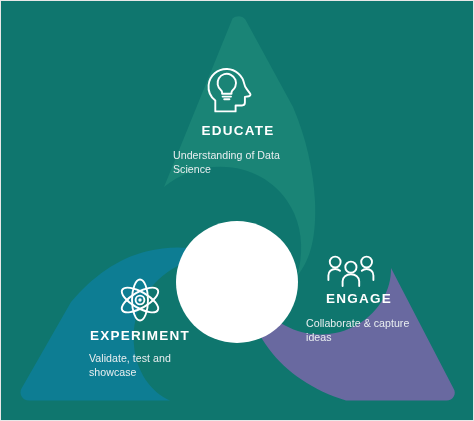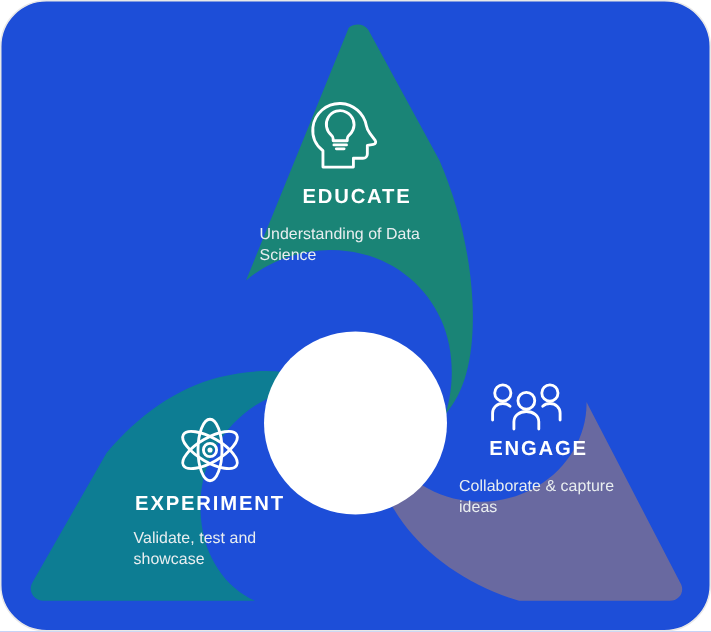--- a/index.html
+++ b/index.html
@@ -40,21 +40,21 @@
   .icon-stroke {
     fill: none;
     stroke: #ffffff;
     stroke-linecap: round;
     stroke-linejoin: round;
   }
 </style>
 </head>
 <body>
 
-<div id="canvas" style="background: #1d4ed8; border-radius: 31px;">
+<div id="canvas" style="background: #0f766e;">
 
   <svg id="diagram-svg" viewBox="0 0 474 421" xmlns="http://www.w3.org/2000/svg">
 
     <path d="M 231.5 17.5
              C 235.5 14.2 241.5 14.6 244.5 18.8
              L 292.0 106.0
              C 305.0 136.0 312.5 170.0 314.0 200.0
              C 315.5 234.0 310.0 259.0 296.0 275.0
              C 302.0 256.0 302.0 232.0 293.0 212.0
              C 282.0 187.5 259.0 170.0 231.0 166.5

